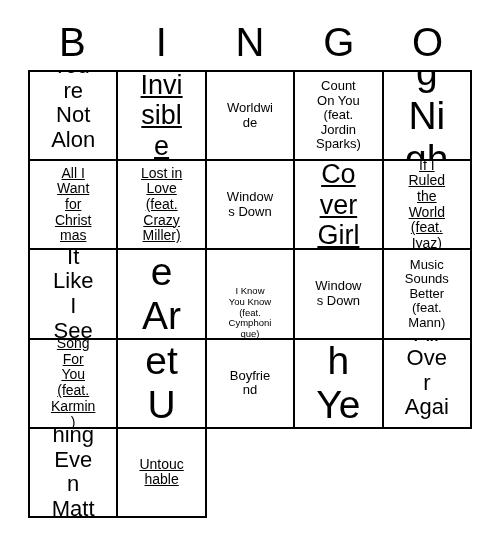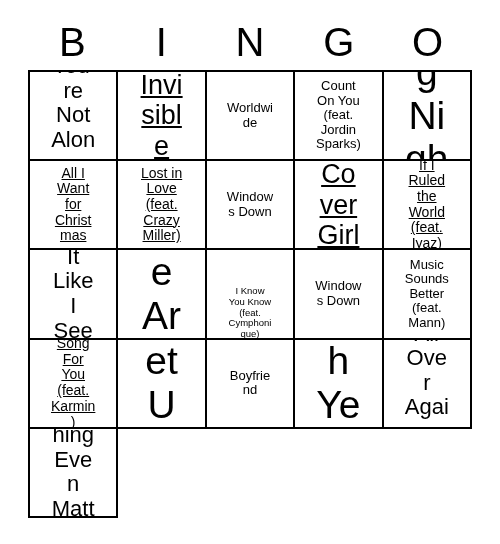--- a/index.html
+++ b/index.html
@@ -145,15 +145,18 @@
       </div>
       <div class="cell fs-xxl">
         <span class="cell-text">Oh Yeah</span>
       </div>
       <div class="cell fs-lg">
         <span class="cell-text">All Over Again</span>
       </div>
       <div class="cell fs-lg">
         <span class="cell-text">Nothing Even Matters</span>
       </div>
+      <div class="cell fs-sm">
+        <span class="cell-text">Untouchable</span>
+      </div>
     </div>
 
 </div>
 
 </body></html>

